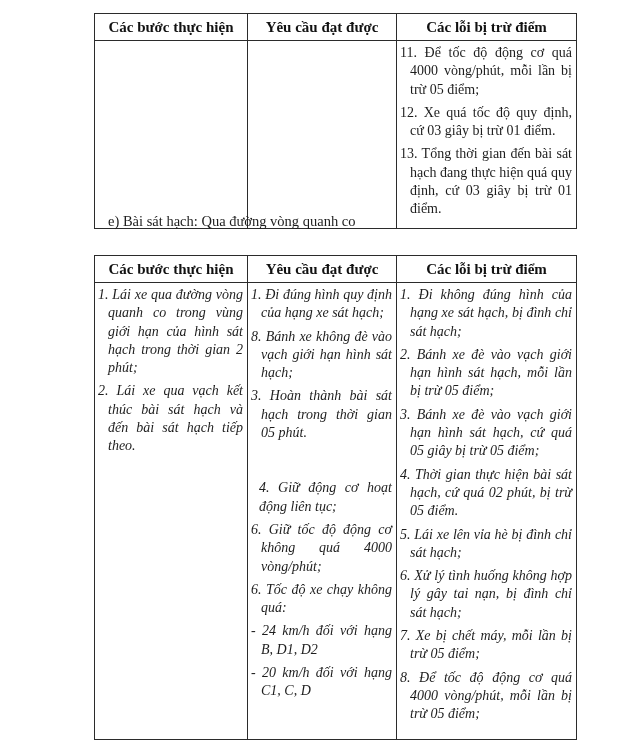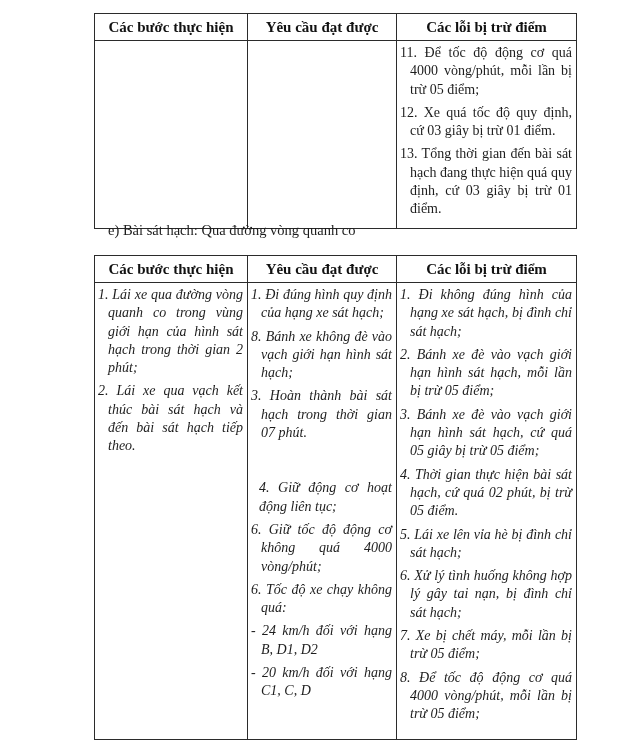--- a/index.html
+++ b/index.html
@@ -47,21 +47,21 @@
     text-align:justify;
   }
   .item.shift{
     padding-left:8px;
     text-indent:0;
     margin-top:37px;
   }
   .section-heading{
     position:absolute;
     left:108px;
-    top:221px;
+    top:212px;
     margin:0;
     font-size:14.5px;
     line-height:19px;
   }
 </style>
 </head>
 <body>
 
 <div class="page">
 
@@ -108,21 +108,21 @@
     </thead>
     <tbody>
       <tr>
         <td class="body">
           <p class="item">1. Lái xe qua đường vòng quanh co trong vùng giới hạn của hình sát hạch trong thời gian 2 phút;</p>
           <p class="item">2. Lái xe qua vạch kết thúc bài sát hạch và đến bài sát hạch tiếp theo.</p>
         </td>
         <td class="body">
           <p class="item">1. Đi đúng hình quy định của hạng xe sát hạch;</p>
           <p class="item">8. Bánh xe không đè vào vạch giới hạn hình sát hạch;</p>
-          <p class="item">3. Hoàn thành bài sát hạch trong thời gian 07 phút.</p>
+          <p class="item">3. Hoàn thành bài sát hạch trong thời gian 05 phút.</p>
           <p class="item shift">4. Giữ động cơ hoạt động liên tục;</p>
           <p class="item">6. Giữ tốc độ động cơ không quá 4000 vòng/phút;</p>
           <p class="item">6. Tốc độ xe chạy không quá:</p>
           <p class="item">- 24 km/h đối với hạng B, D1, D2</p>
           <p class="item">- 20 km/h đối với hạng C1, C, D</p>
         </td>
         <td class="body">
           <p class="item">1. Đi không đúng hình của hạng xe sát hạch, bị đình chỉ sát hạch;</p>
           <p class="item">2. Bánh xe đè vào vạch giới hạn hình sát hạch, mỗi lần bị trừ 05 điểm;</p>
           <p class="item">3. Bánh xe đè vào vạch giới hạn hình sát hạch, cứ quá 05 giây bị trừ 05 điểm;</p>

